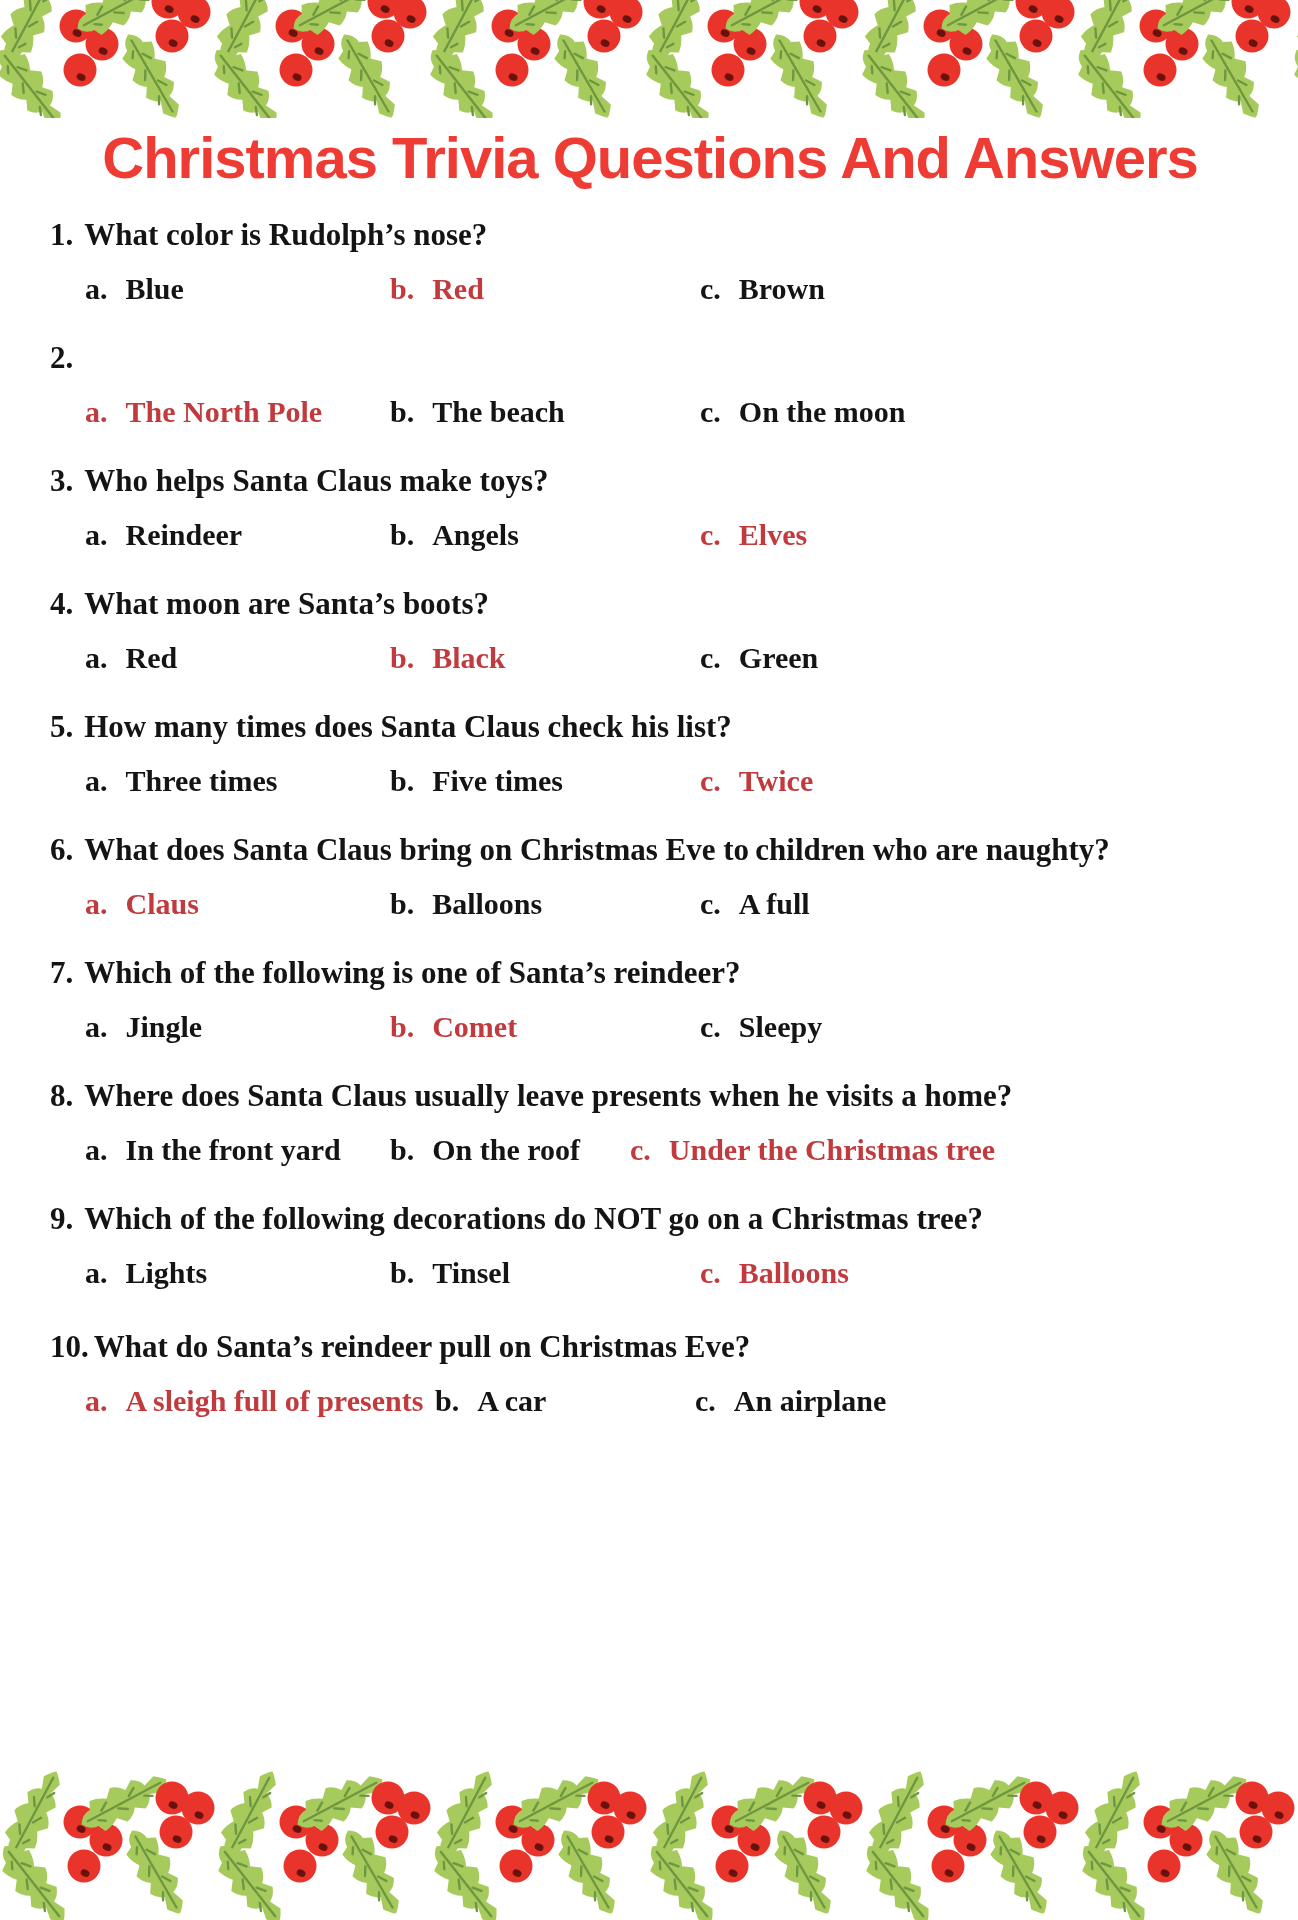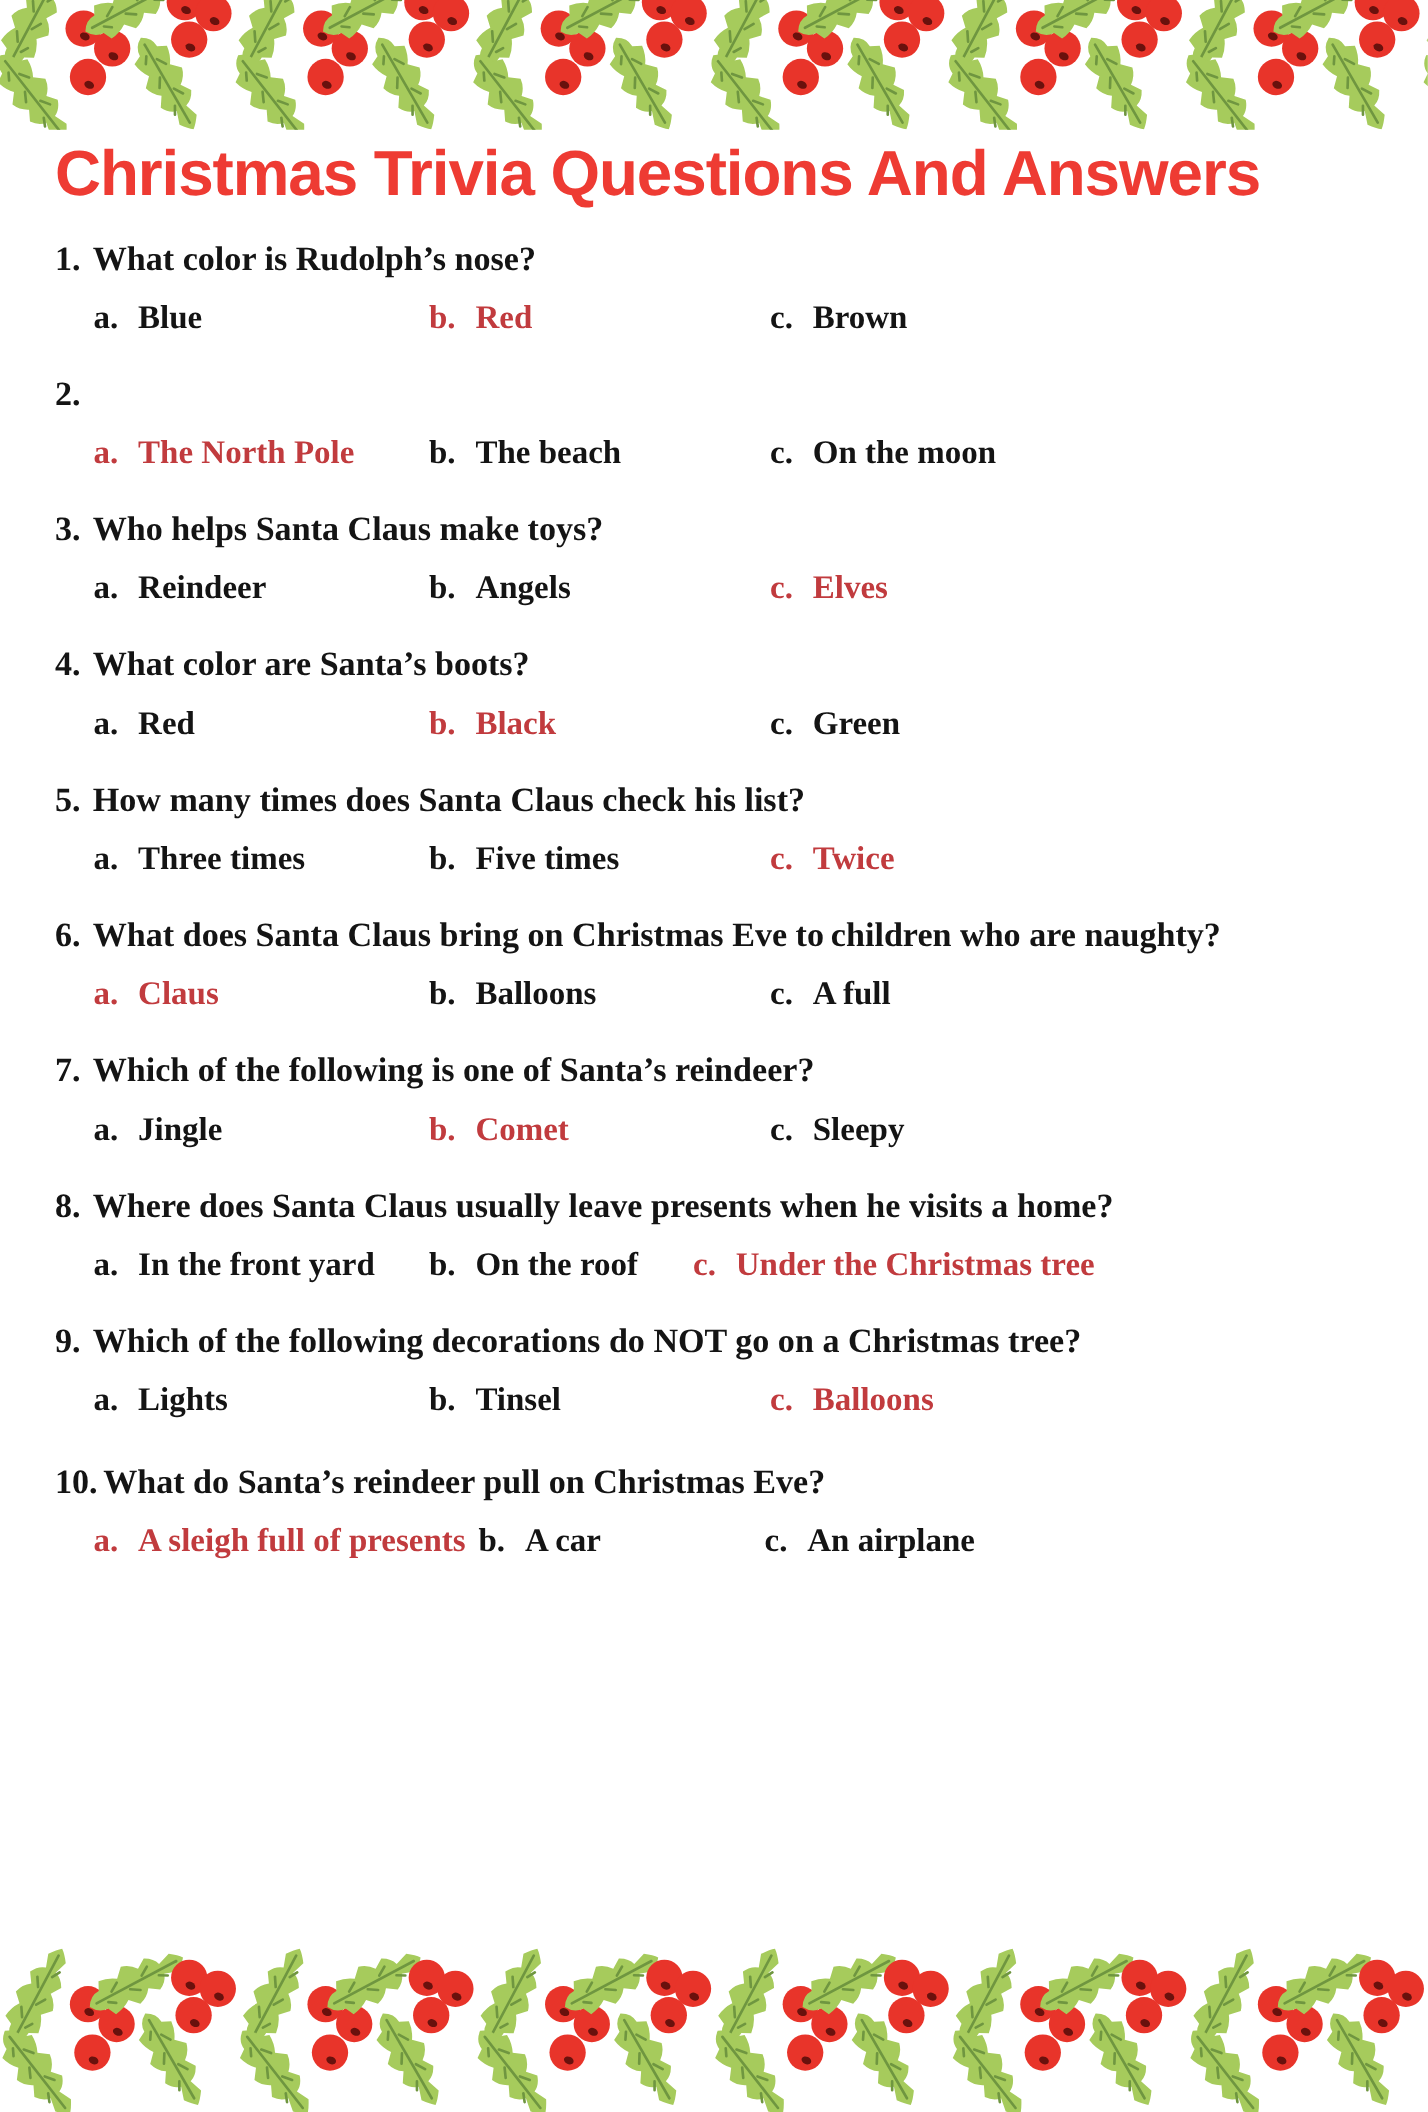--- a/index.html
+++ b/index.html
@@ -8,21 +8,21 @@
     font-family:"Liberation Serif",serif;overflow:hidden;
   }
   .holly-border{position:absolute;left:0;width:1298px;display:block;}
   .holly-border.top{top:0;height:118px;}
   .holly-border.bottom{bottom:0;height:150px;}
   .leaf-fill{fill:var(--leaf-green,#a6cb5c);}
   .leaf-vein{stroke:var(--leaf-vein,#6f9640);stroke-width:2.4;fill:none;stroke-linecap:round;}
   .berry-fill{fill:var(--berry-red,#e8342a);}
   .berry-spot{fill:var(--berry-spot,#69110d);}
 
-  .content{position:absolute;top:122px;left:50px;width:1200px;}
+  .content{position:absolute;top:122px;left:50px;width:1200px;text-align:center;}
   .page-title{
     font-family:"Liberation Sans",sans-serif;font-weight:bold;
     font-size:58px;line-height:72px;letter-spacing:-1px;white-space:nowrap;
     color:var(--title-red,#ee3b33);margin:0 0 22px 0;
   }
   .question{margin-bottom:30px;}
   .q-heading{
     margin:0 0 15px 0;font-size:31px;line-height:38px;font-weight:bold;
     color:var(--ink,#141414);display:flex;gap:11px;white-space:nowrap;
   }
@@ -140,21 +140,21 @@
       <div class="opt opt-2 correct">
         <span class="opt-letter">c.</span>
         <span class="opt-text">Elves</span>
       </div>
     </div>
   </section>
 
   <section class="question qn-4">
     <h2 class="q-heading">
       <span class="q-num">4.</span>
-      <span class="q-text">What color are Santa’s boots?</span>
+      <span class="q-text">What moon are Santa’s boots?</span>
     </h2>
     <div class="options">
       <div class="opt opt-0">
         <span class="opt-letter">a.</span>
         <span class="opt-text">Red</span>
       </div>
       <div class="opt opt-1 correct">
         <span class="opt-letter">b.</span>
         <span class="opt-text">Black</span>
       </div>

